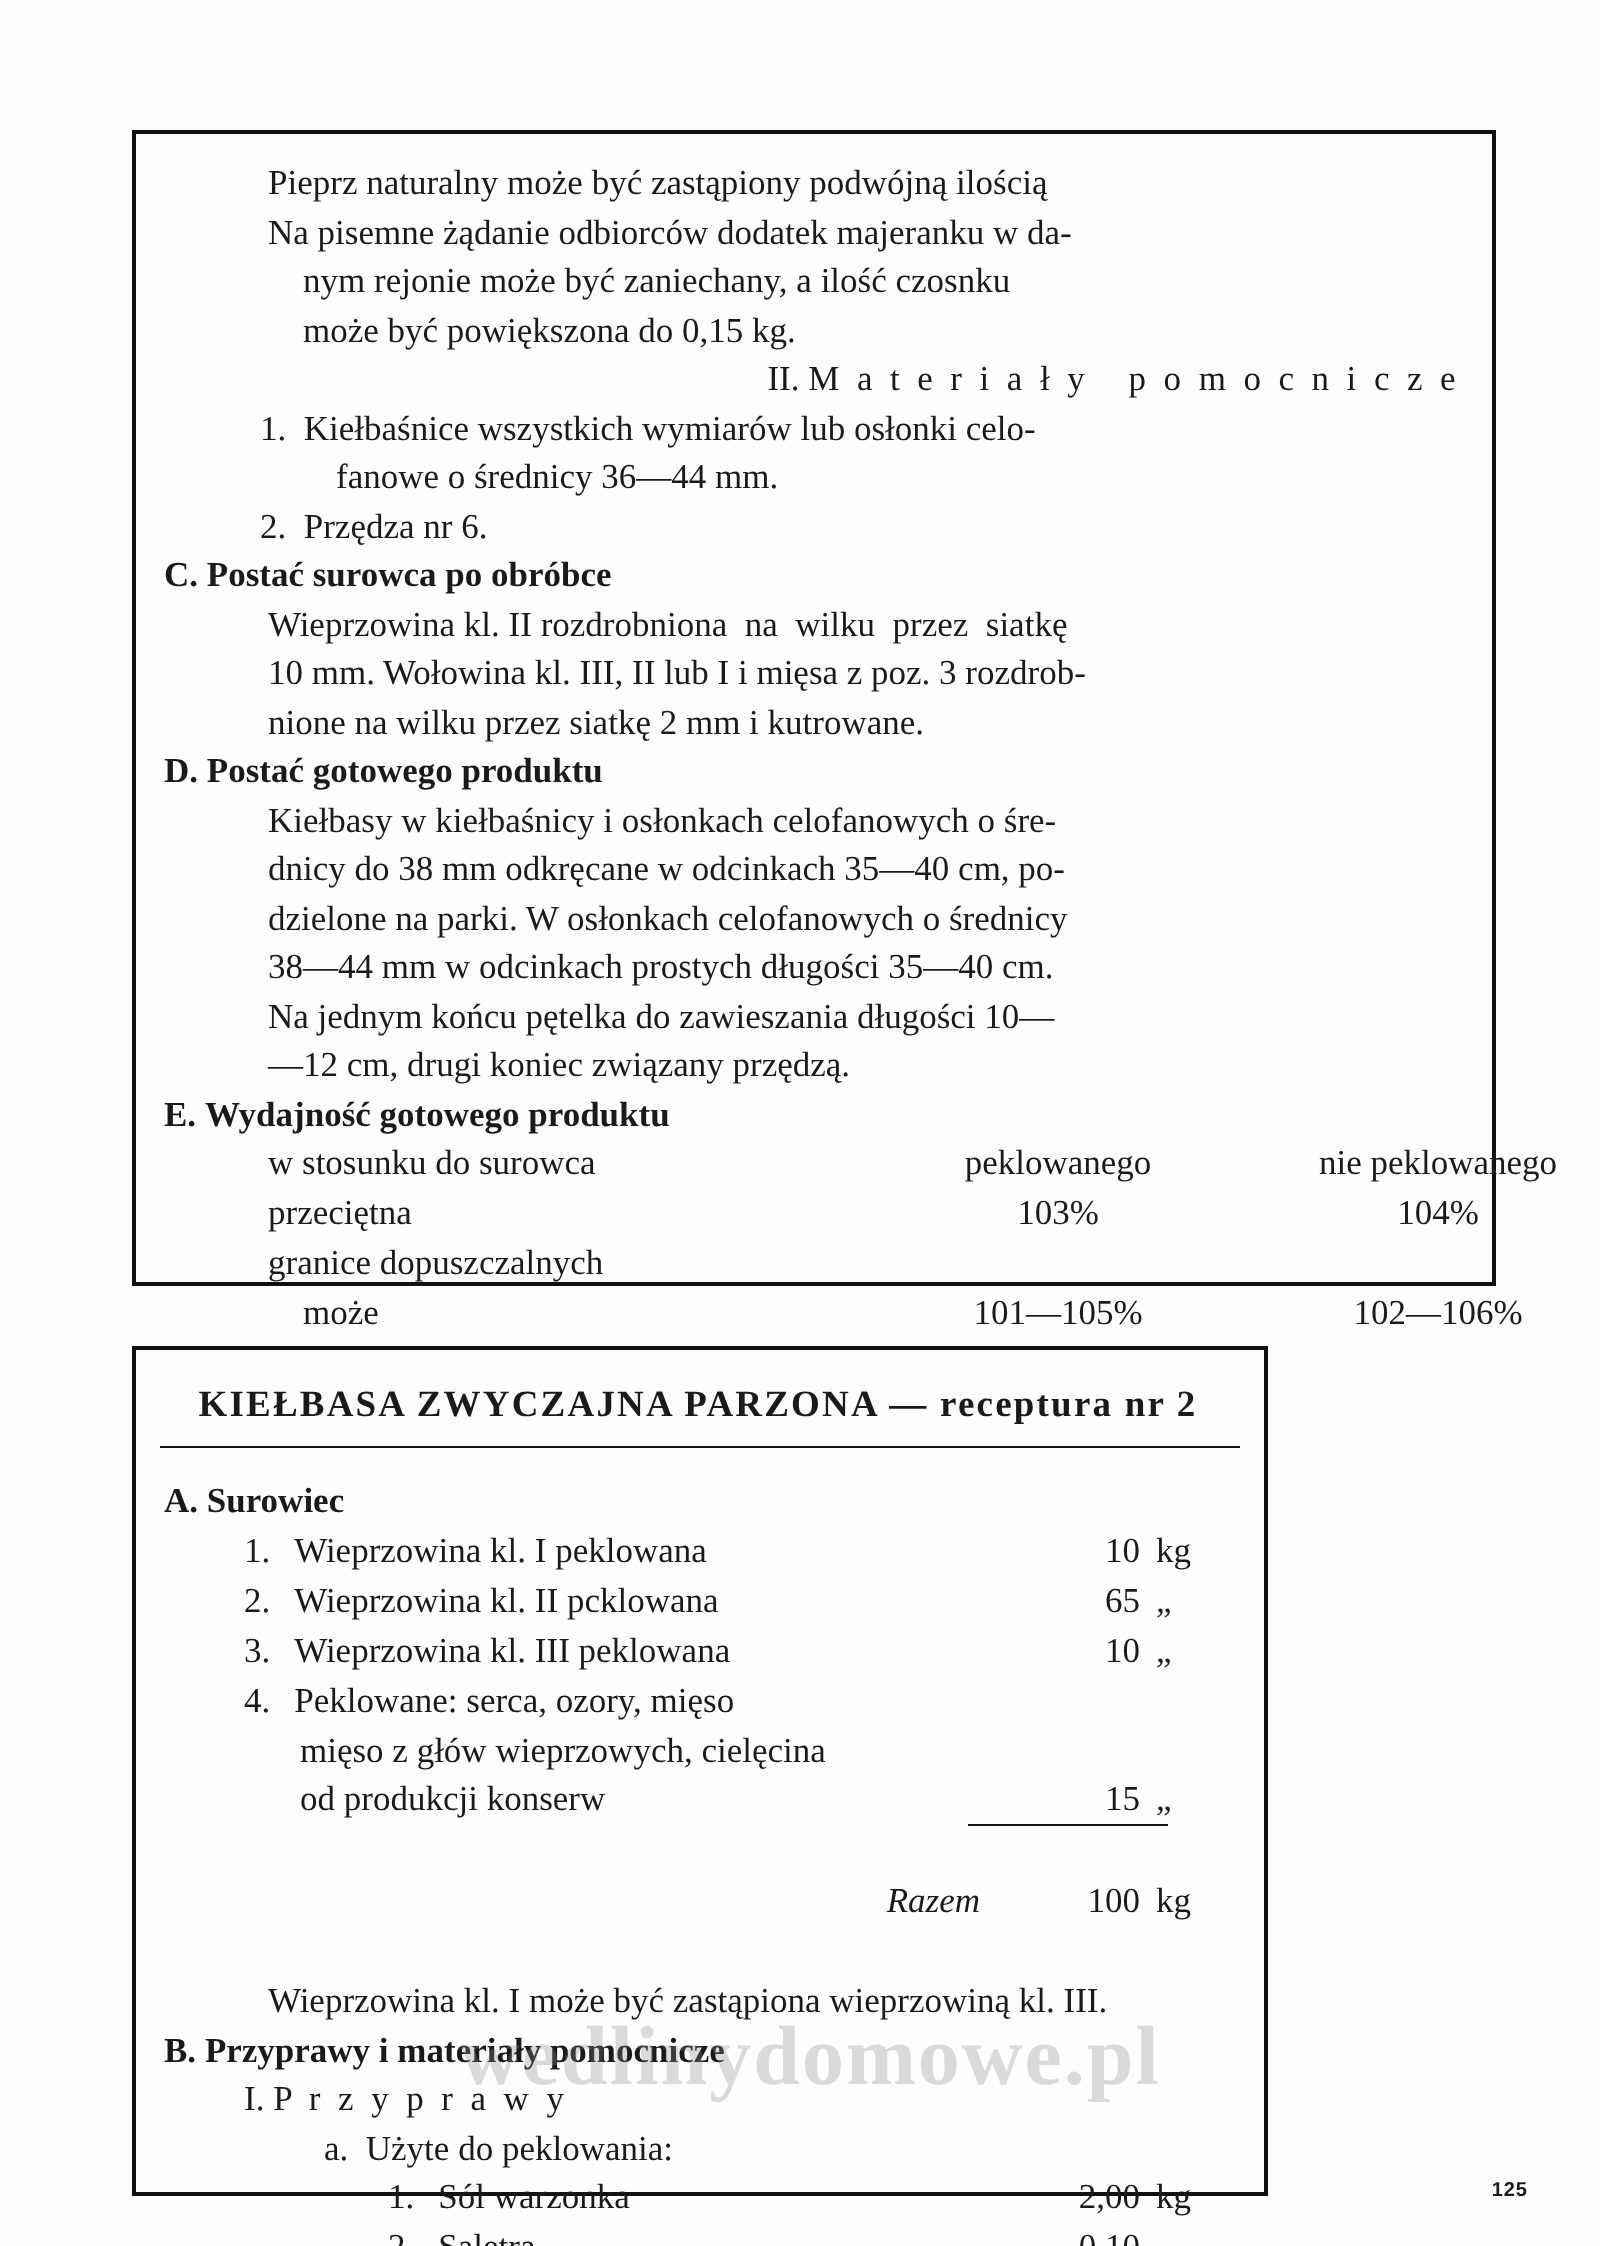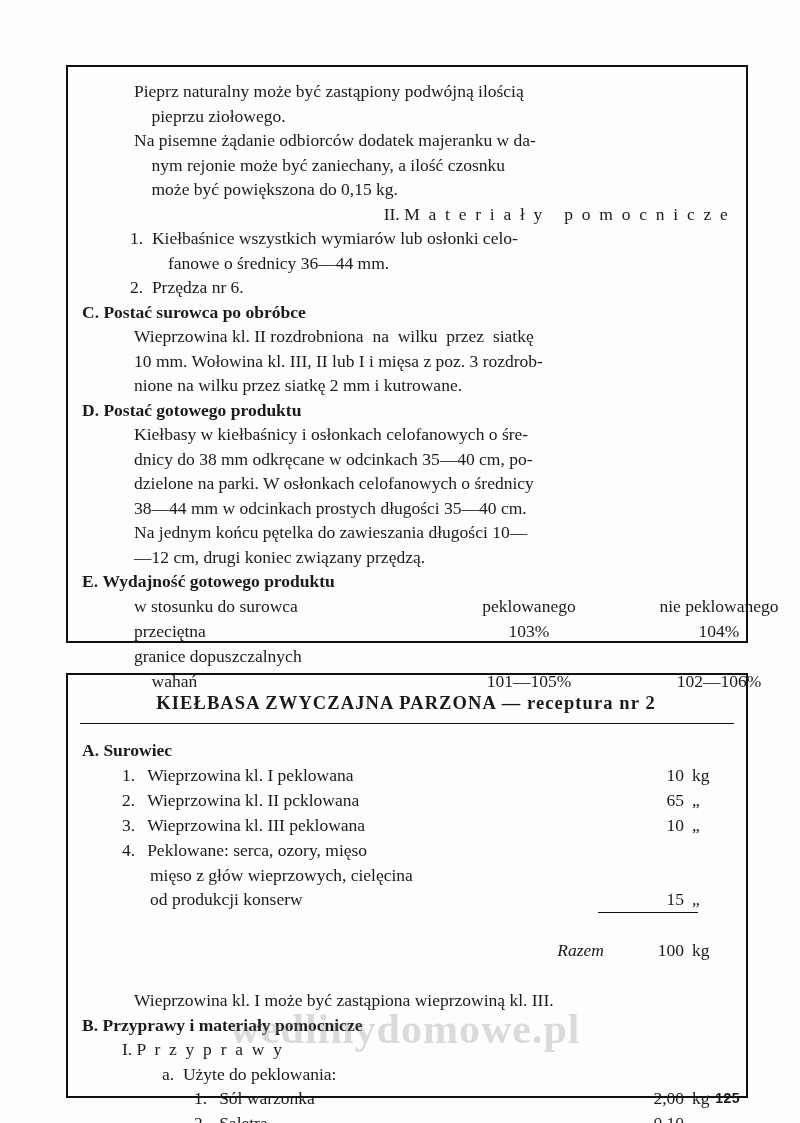--- a/index.html
+++ b/index.html
@@ -47,21 +47,21 @@
   #block-top {
     left: 66px;
     top: 33px;
     width: 682px;
     height: 578px;
     padding: 12px 16px 8px 14px;
   }
   #block-bottom {
     left: 66px;
     top: 641px;
-    width: 682px;
+    width: 568px;
     height: 425px;
     padding: 14px 16px 8px 14px;
   }
   .inner-rule {
     position: absolute;
     left: 12px;
     right: 12px;
     height: 0;
     border-top: 1.5px solid #111;
   }
@@ -107,44 +107,43 @@
     padding-left: 8px;
   }
   .rule-short {
     border-top: 1.4px solid #111;
     width: 100px;
     margin-left: auto;
     margin-right: 32px;
   }
   .page-number {
     position: absolute;
-    right: 60px;
+    right: 36px;
     top: 1090px;
-    font-size: 14px;
+    font-size: 10px;
     font-weight: bold;
     font-family: "Liberation Sans", sans-serif;
     letter-spacing: 0.5px;
   }
   .yield-grid {
     display: grid;
     grid-template-columns: 300px 190px 190px;
     font-size: 17.5px;
     line-height: 25px;
   }
   .yield-grid .c2, .yield-grid .c3 { text-align: center; }
 </style>
 </head>
 <body>
 
 <div class="page">
 
   <div class="block" id="block-top">
 
     <div class="line ind-cont">Pieprz naturalny może być zastąpiony podwójną ilością</div>
-    <div class="line ind-cont">    pieprzu ziołowego.</div>
     <div class="line ind-cont">Na pisemne żądanie odbiorców dodatek majeranku w da-</div>
     <div class="line ind-cont">    nym rejonie może być zaniechany, a ilość czosnku</div>
     <div class="line ind-cont">    może być powiększona do 0,15 kg.</div>
 
     <div class="line" style="padding-left:22px;text-align:right;"><span>II.</span><span> </span><span class="sp">M a t e r i a ł y   p o m o c n i c z e</span></div>
 
     <div class="line" style="padding-left:48px;"><span>1.</span><span>  </span><span>Kiełbaśnice wszystkich wymiarów lub osłonki celo-</span></div>
     <div class="line hang3">fanowe o średnicy 36—44 mm.</div>
 
     <div class="line" style="padding-left:48px;"><span>2.</span><span>  </span><span>Przędza nr 6.</span></div>
@@ -170,21 +169,21 @@
       <div class="c3">nie peklowanego</div>
 
       <div class="c1">przeciętna</div>
       <div class="c2">103%</div>
       <div class="c3">104%</div>
 
       <div class="c1">granice  dopuszczalnych</div>
       <div class="c2"></div>
       <div class="c3"></div>
 
-      <div class="c1" style="white-space:pre;">    wahań</div>
+      <div class="c1" style="white-space:pre;">    może</div>
       <div class="c2">101—105%</div>
       <div class="c3">102—106%</div>
     </div>
   </div>
 
   <div class="block" id="block-bottom">
 
     <div class="recipe-title">KIEŁBASA ZWYCZAJNA PARZONA — receptura nr 2</div>
     <div class="inner-rule" style="top:48px;"></div>
 

